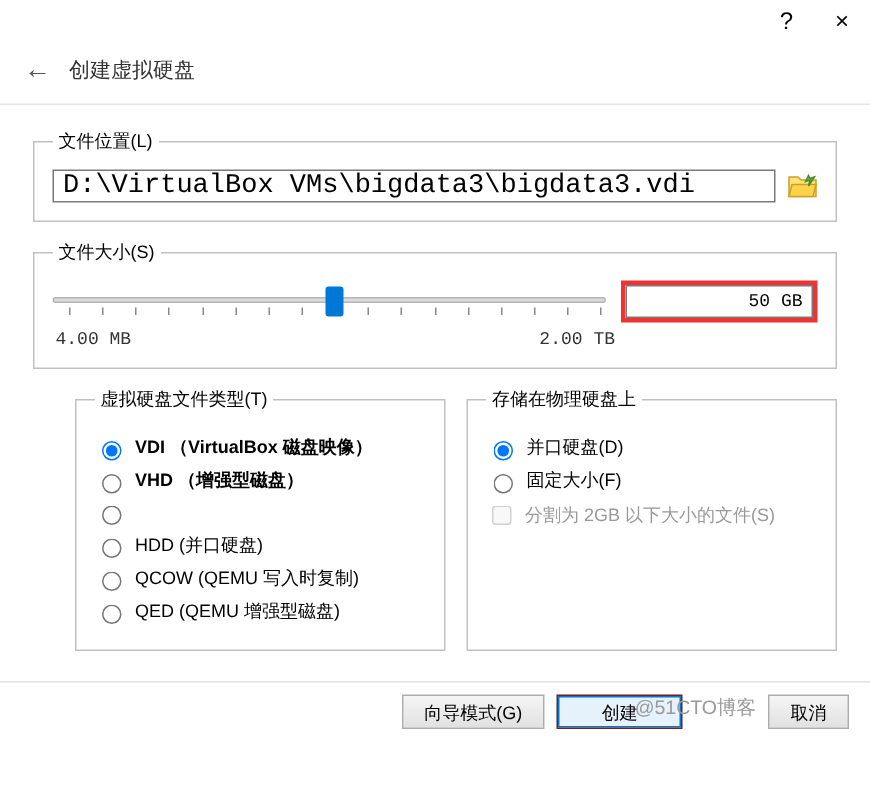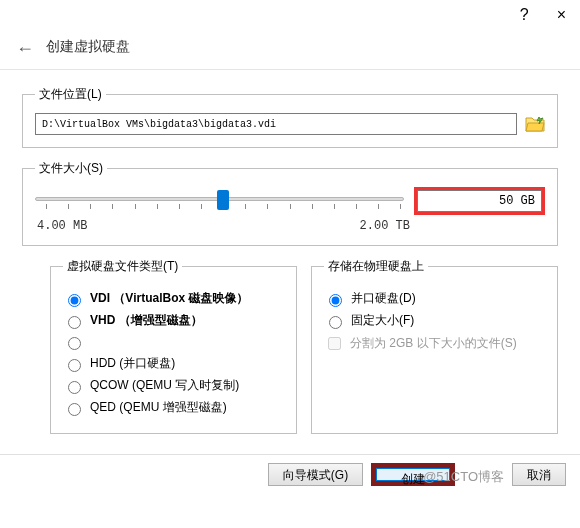--- a/index.html
+++ b/index.html
@@ -50,28 +50,28 @@
     .path-row {
       display: flex;
       align-items: center;
       gap: 8px;
     }
     .path-input {
       flex: 1;
       border: 1px solid #7a7a7a;
       padding: 3px 6px;
       font-family: "Courier New", monospace;
-      font-size: 10px;
+      font-size: 18px;
       height: 22px;
       background: #fff;
     }
     .folder-icon svg { display: block; }
     .slider-wrap {
       display: flex;
-      align-items: flex-start;
+      align-items: center;
       gap: 10px;
     }
     .slider-track {
       flex: 1;
       position: relative;
       height: 26px;
     }
     .slider-rail {
       position: absolute;
       top: 10px;
@@ -148,35 +148,35 @@
     .radio-row input, .check-row input {
       width: 13px; height: 13px;
     }
     .radio-row.bold label { font-weight: bold; }
     .check-row.disabled { color: #999; }
     .footer {
       border-top: 1px solid #e0e0e0;
       padding: 8px 14px;
       display: flex;
       justify-content: flex-end;
-      align-items: flex-end;
+      align-items: flex-start;
       gap: 8px;
       position: relative;
     }
     .btn {
       border: 1px solid #adadad;
       background: linear-gradient(#f5f5f5,#e1e1e1);
       padding: 3px 14px;
       font-size: 12px;
       min-width: 84px;
       height: 23px;
       cursor: default;
     }
     .btn.primary {
-      border: 5px solid #7f1d1d;
+      border: 1px solid #7f1d1d;
       box-shadow: 0 0 0 1px #0078d7 inset;
       background: #e5f1fb;
     }
     .watermark {
       font-size: 13px;
       color: #999;
       margin-left: -40px;
     }
   </style>
 </head>

